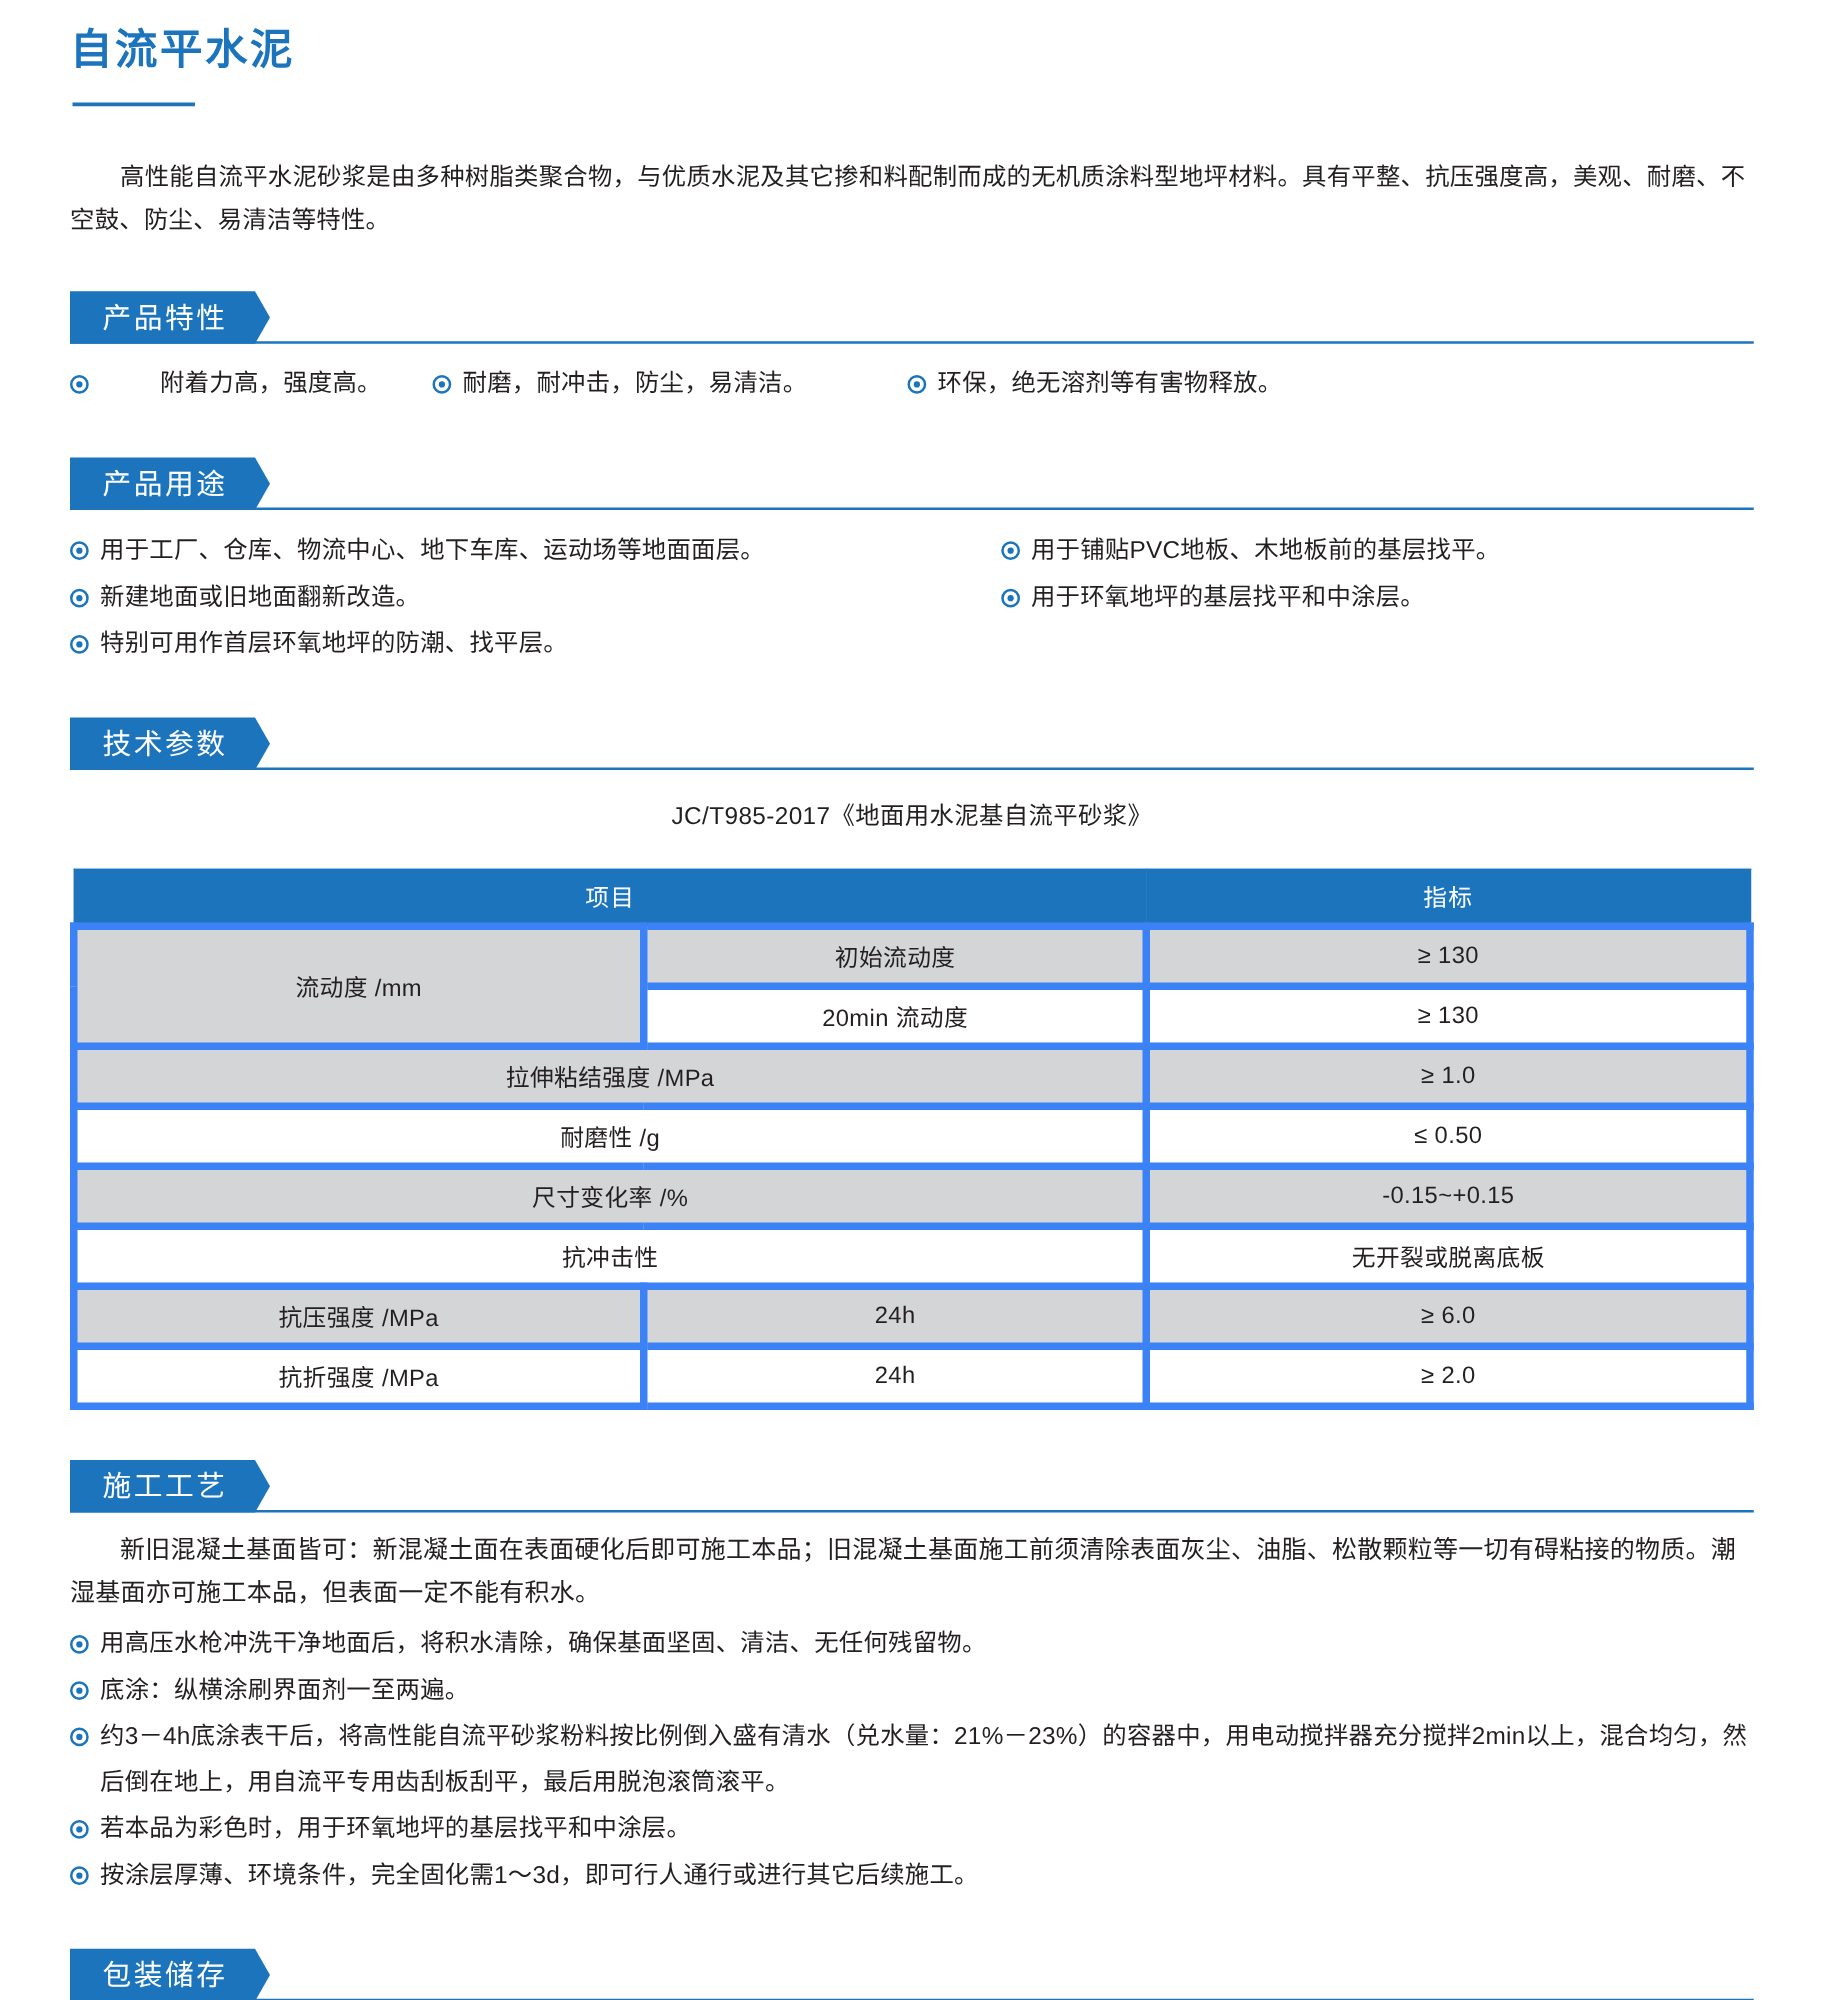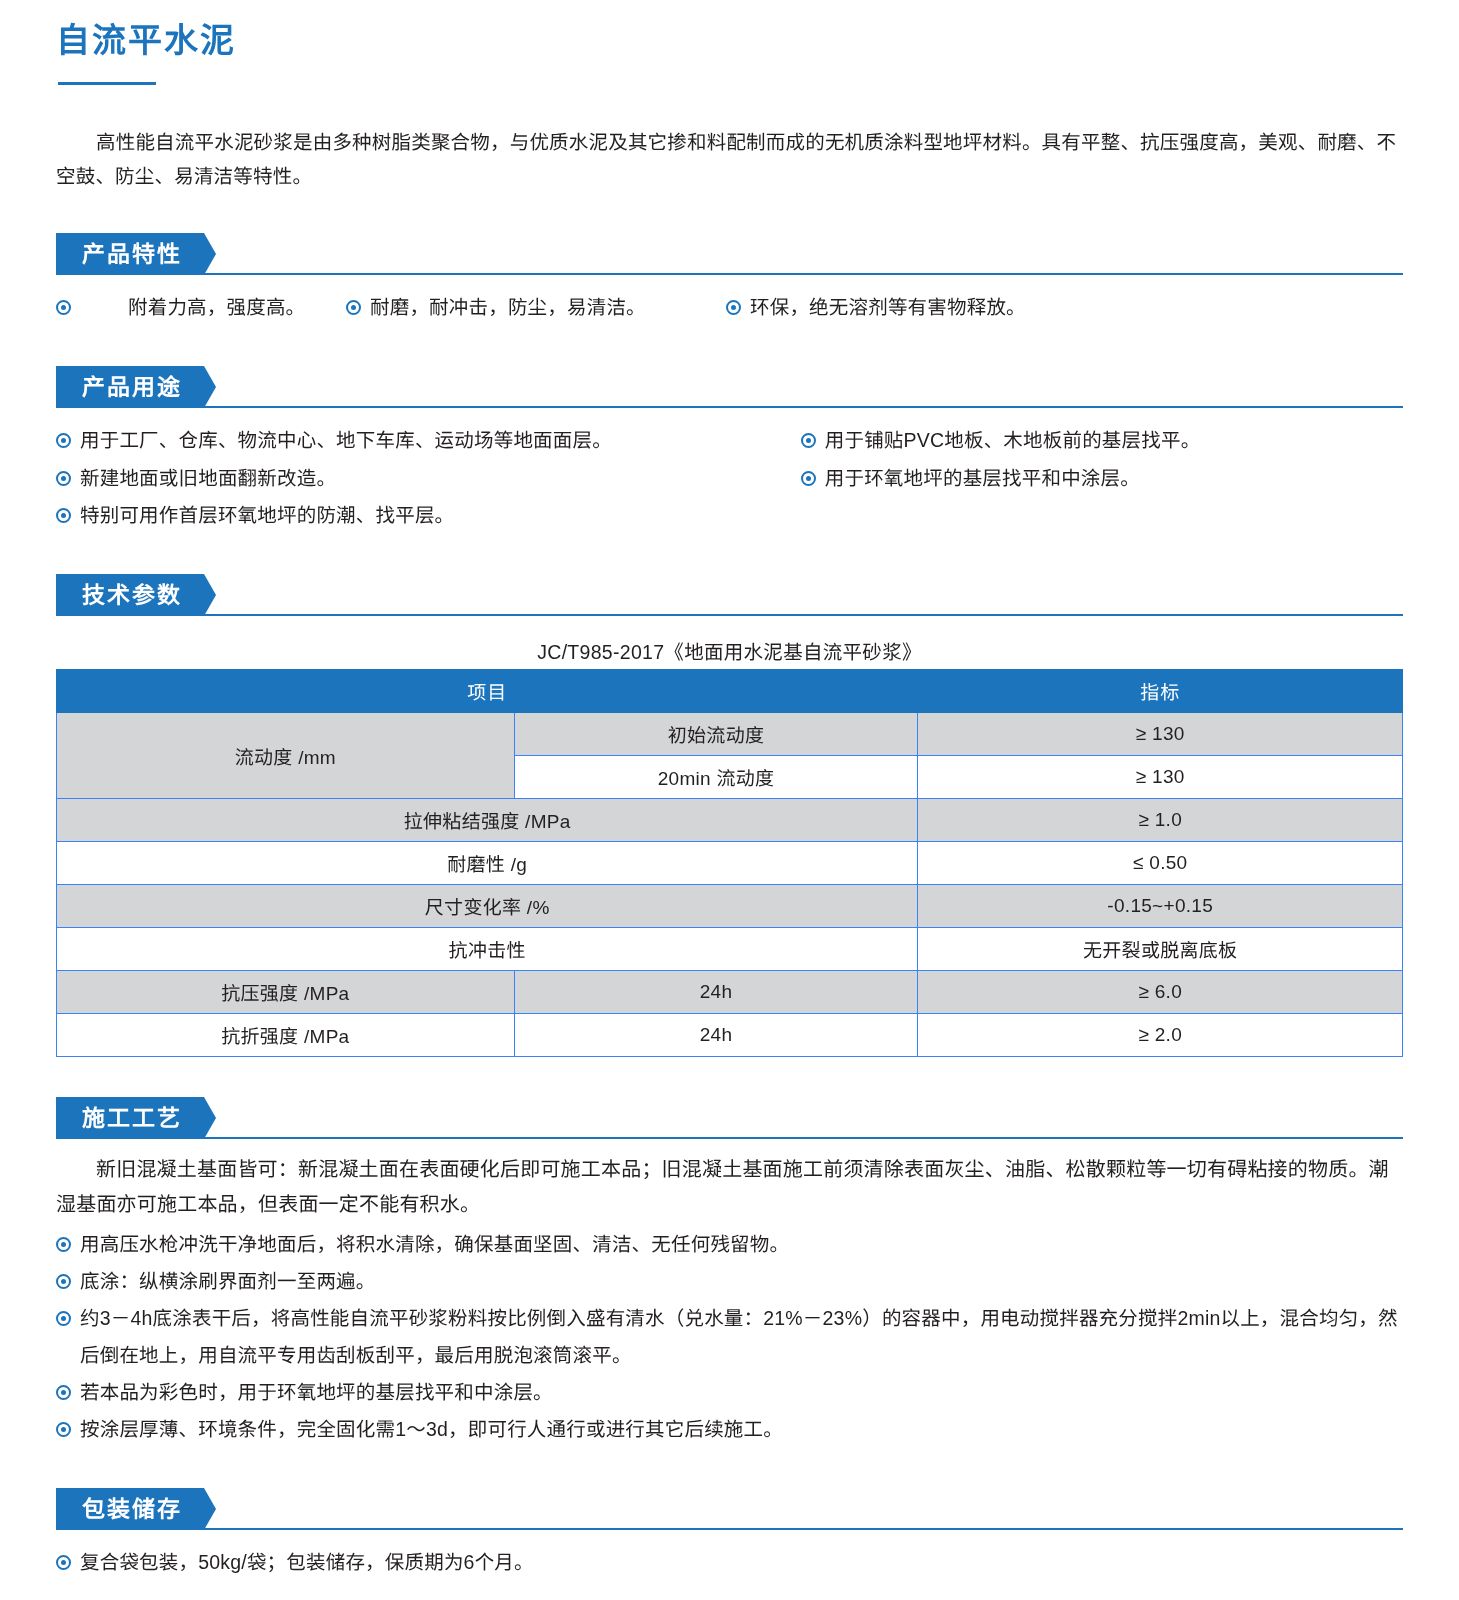--- a/index.html
+++ b/index.html
@@ -58,21 +58,21 @@
     margin-bottom: 14px;
   }
   .sec-head .tab {
     position: relative;
     display: inline-block;
     height: 42px;
     line-height: 42px;
     background: #1c75bc;
     color: #ffffff;
     font-size: 23px;
-    font-weight: bold;
+    font-weight: normal;
     letter-spacing: 2px;
     padding: 0 22px 0 26px;
     z-index: 2;
     box-sizing: border-box;
   }
   .sec-head .tab:after {
     content: "";
     position: absolute;
     right: -12px;
     top: 0;
@@ -142,38 +142,38 @@
   }
   .usage .col.right {
     padding-left: 54px;
     box-sizing: border-box;
   }
 
   
   .std-line {
     text-align: center;
     font-size: 19.5px;
-    margin: 20px 0 4px 0;
+    margin: 20px 0 30px 0;
     letter-spacing: 0.3px;
   }
   table.spec {
     width: 100%;
     border-collapse: collapse;
     font-size: 19px;
   }
   table.spec th {
     background: #1c75bc;
     color: #ffffff;
     font-weight: normal;
     height: 40px;
     border: 1px solid #1c75bc;
     letter-spacing: 1px;
   }
   table.spec td {
-    border: 1px solid #3b82f6;
+    border: 6px solid #3b82f6;
     height: 38px;
     text-align: center;
     padding: 2px 6px;
     letter-spacing: 0.3px;
   }
   table.spec tr.shade td {
     background: #d4d5d7;
   }
   table.spec td.shade {
     background: #d4d5d7;

